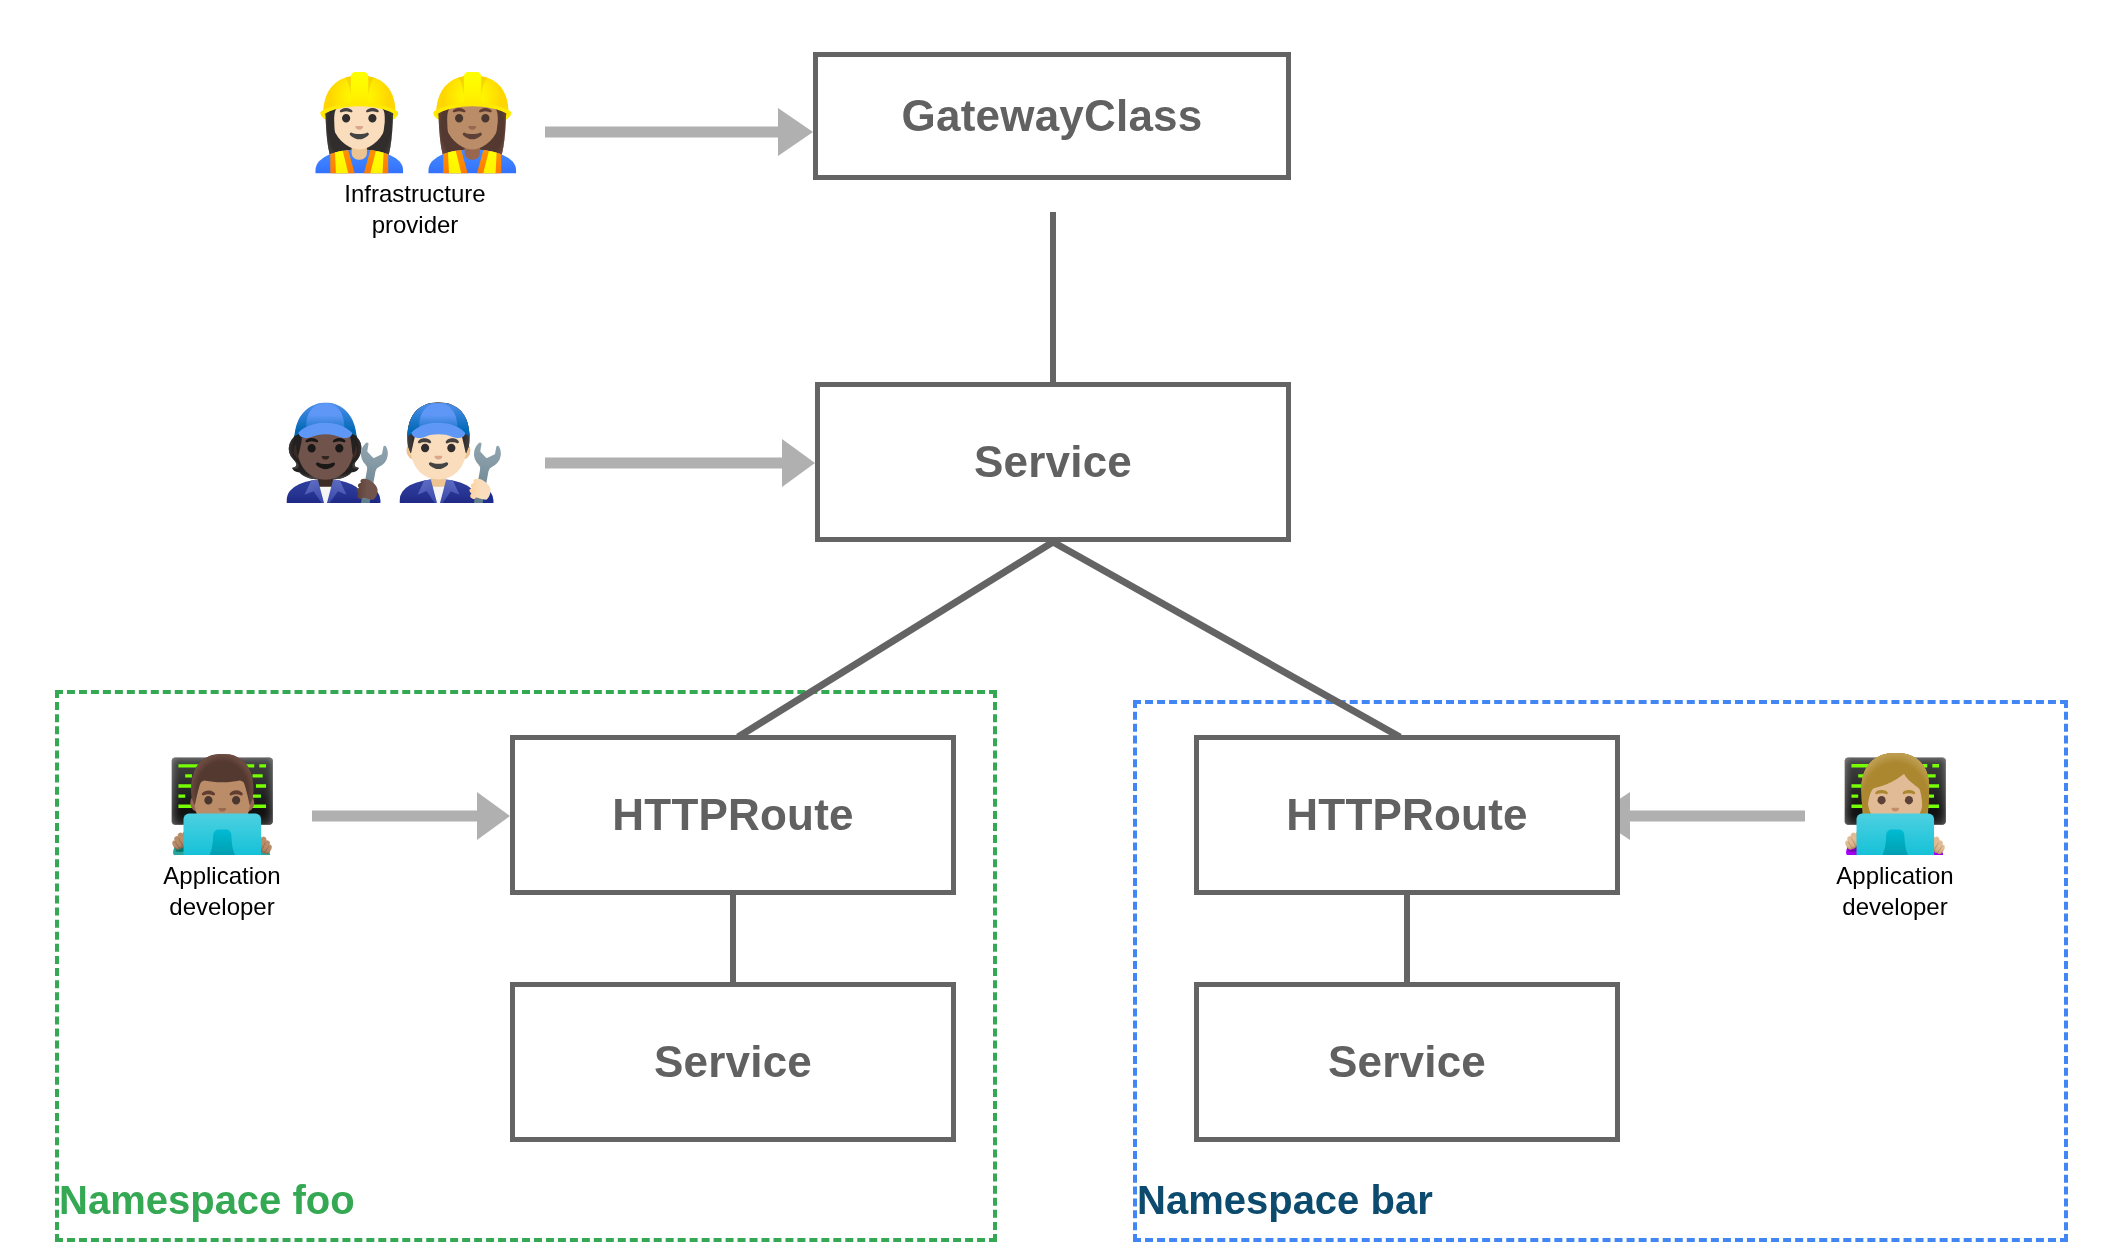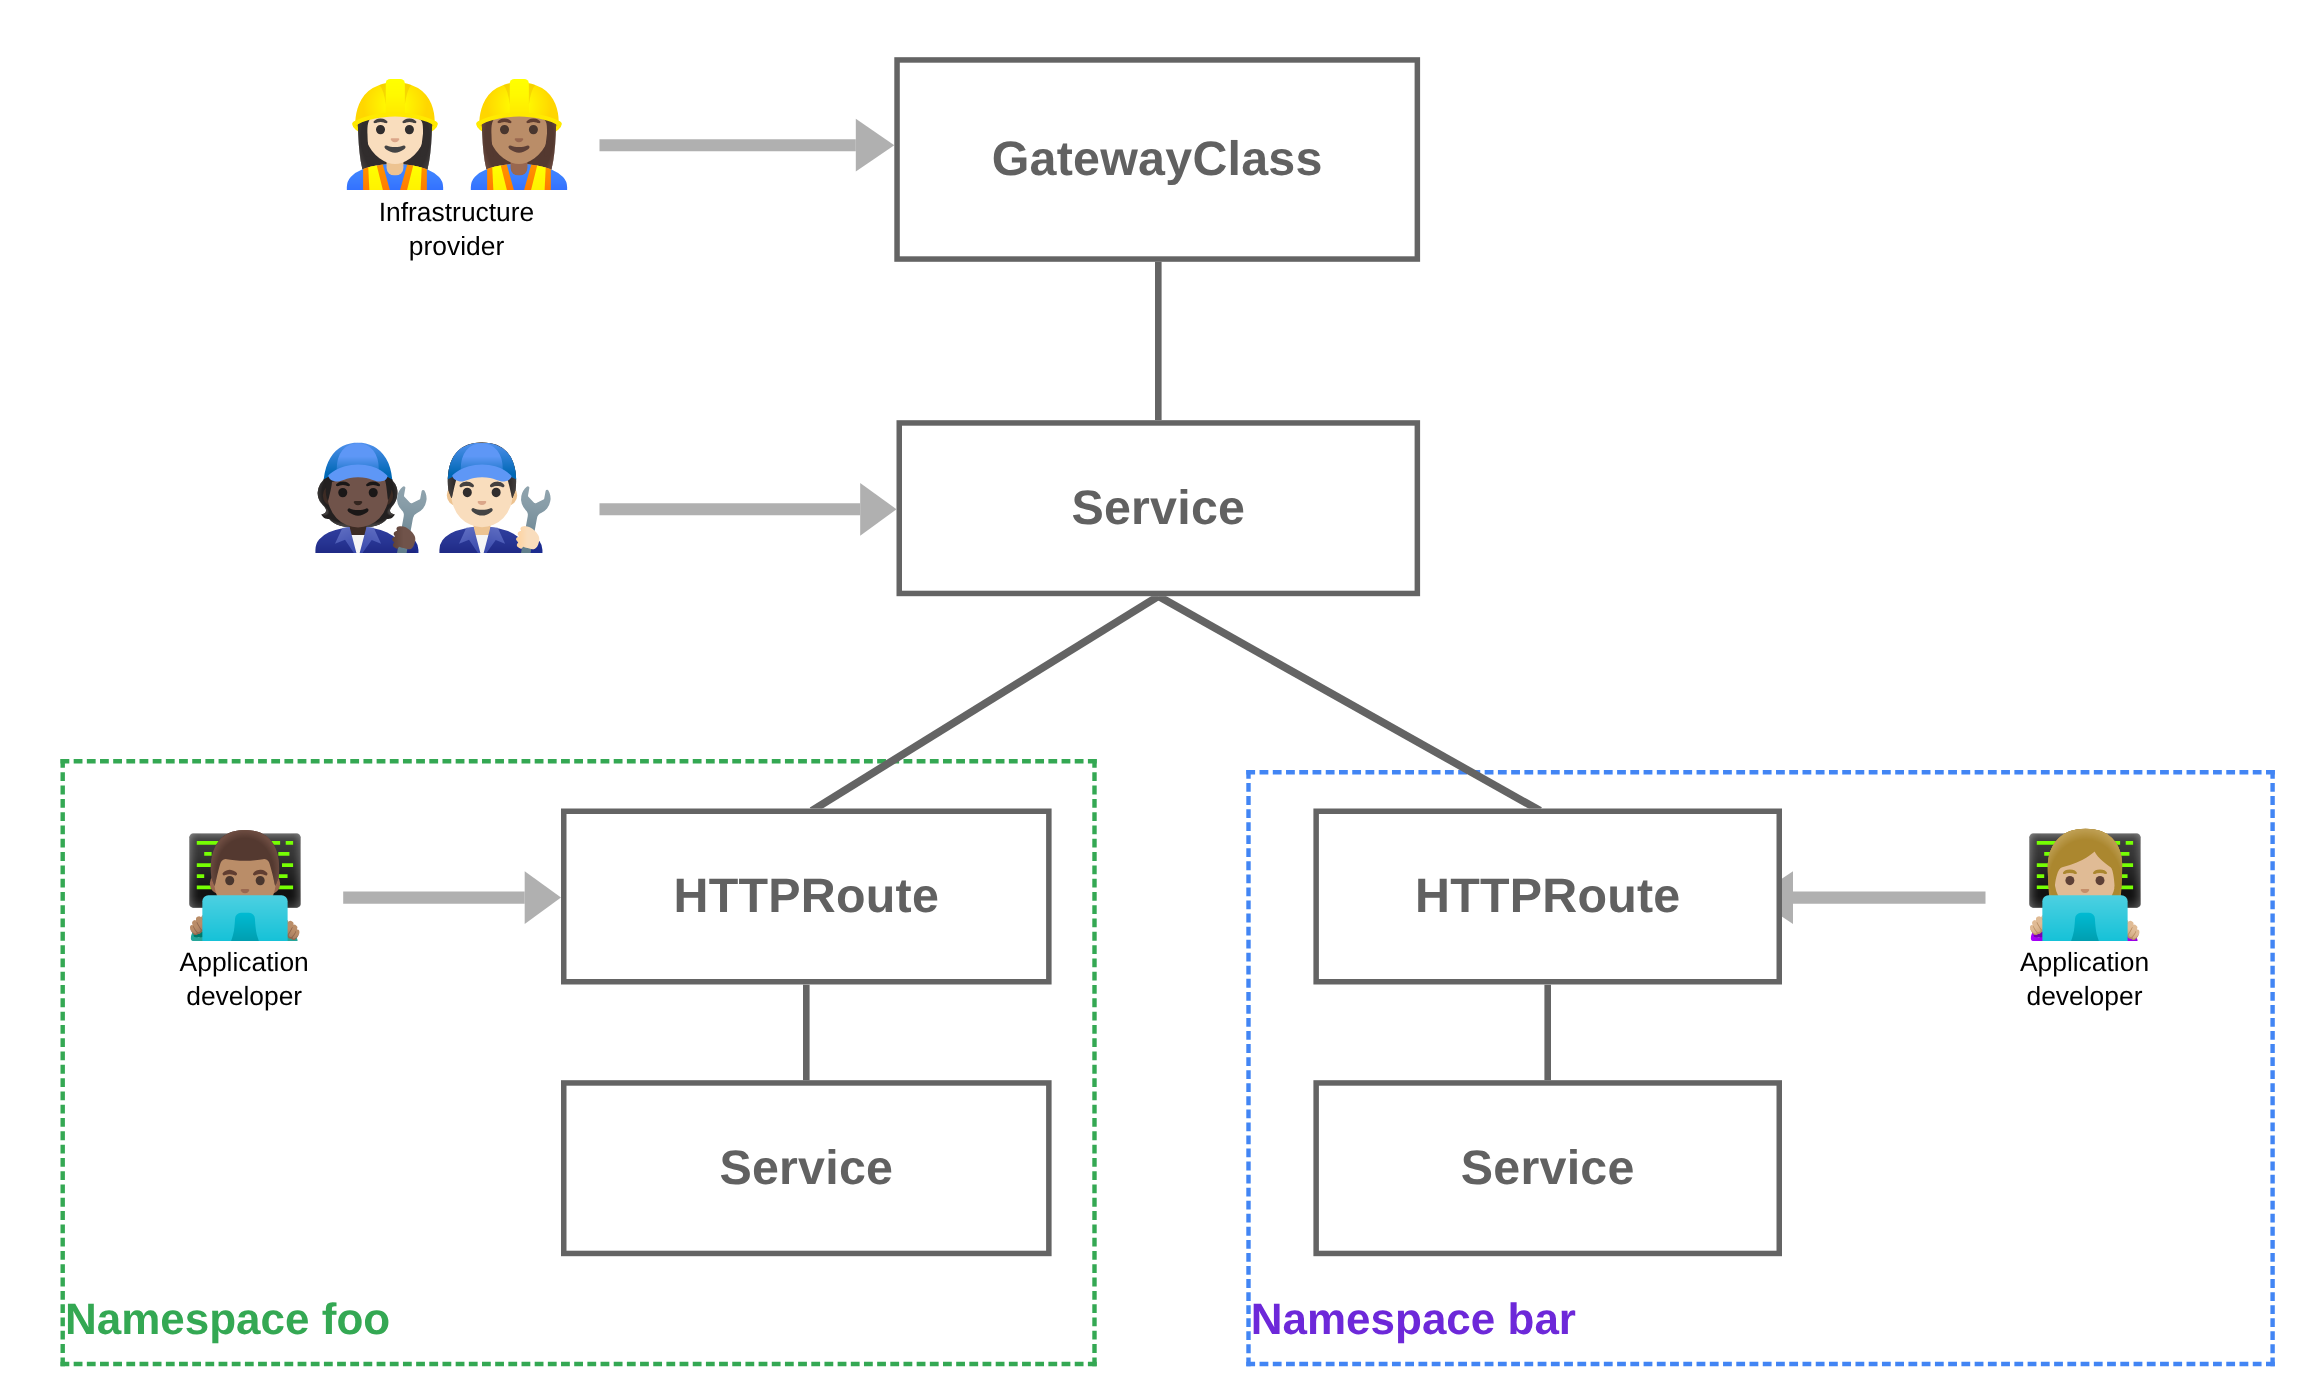--- a/index.html
+++ b/index.html
@@ -33,21 +33,21 @@
   }
   .res-box .res-label {
     font-size: 44px;
     font-weight: 700;
     color: #616161;
     letter-spacing: 0.2px;
     line-height: 1;
     white-space: nowrap;
   }
 
-  #box-gatewayclass { left: 813px;  top: 52px;  width: 478px; height: 186px; }
+  #box-gatewayclass { left: 813px;  top: 52px;  width: 478px; height: 128px; }
   #box-gateway      { left: 815px;  top: 382px; width: 476px; height: 160px; }
   #box-httproute-foo{ left: 510px;  top: 735px; width: 446px; height: 160px; }
   #box-service-foo  { left: 510px;  top: 982px; width: 446px; height: 160px; }
   #box-httproute-bar{ left: 1194px; top: 735px; width: 426px; height: 160px; }
   #box-service-bar  { left: 1194px; top: 982px; width: 426px; height: 160px; }
 
   
   .namespace {
     position: absolute;
     box-sizing: border-box;
@@ -66,21 +66,21 @@
   }
   #ns-foo {
     left: 55px; top: 690px; width: 942px; height: 552px;
     border: 4px dashed #34A853;
   }
   #ns-foo .ns-label { color: #34A853; }
   #ns-bar {
     left: 1133px; top: 700px; width: 935px; height: 542px;
     border: 4px dashed #4285F4;
   }
-  #ns-bar .ns-label { color: #6d28d9; }
+  #ns-bar .ns-label { color: #0c4a6e; }
 
   
   .persona {
     position: absolute;
     text-align: center;
     z-index: 4;
   }
   .persona-emoji {
     font-size: 92px;
     line-height: 1.05;

